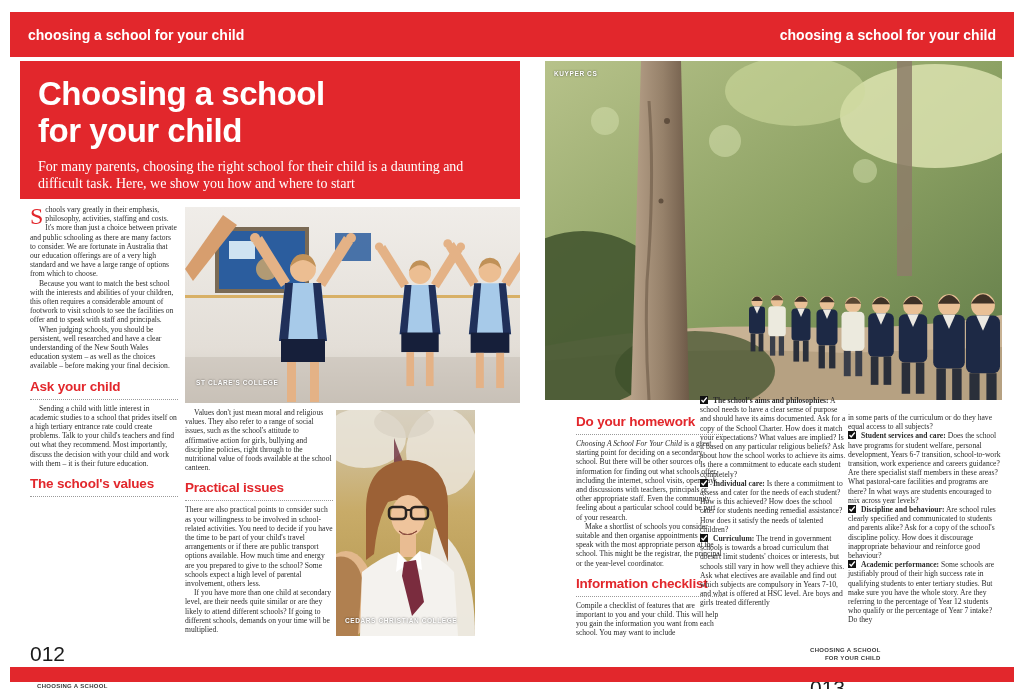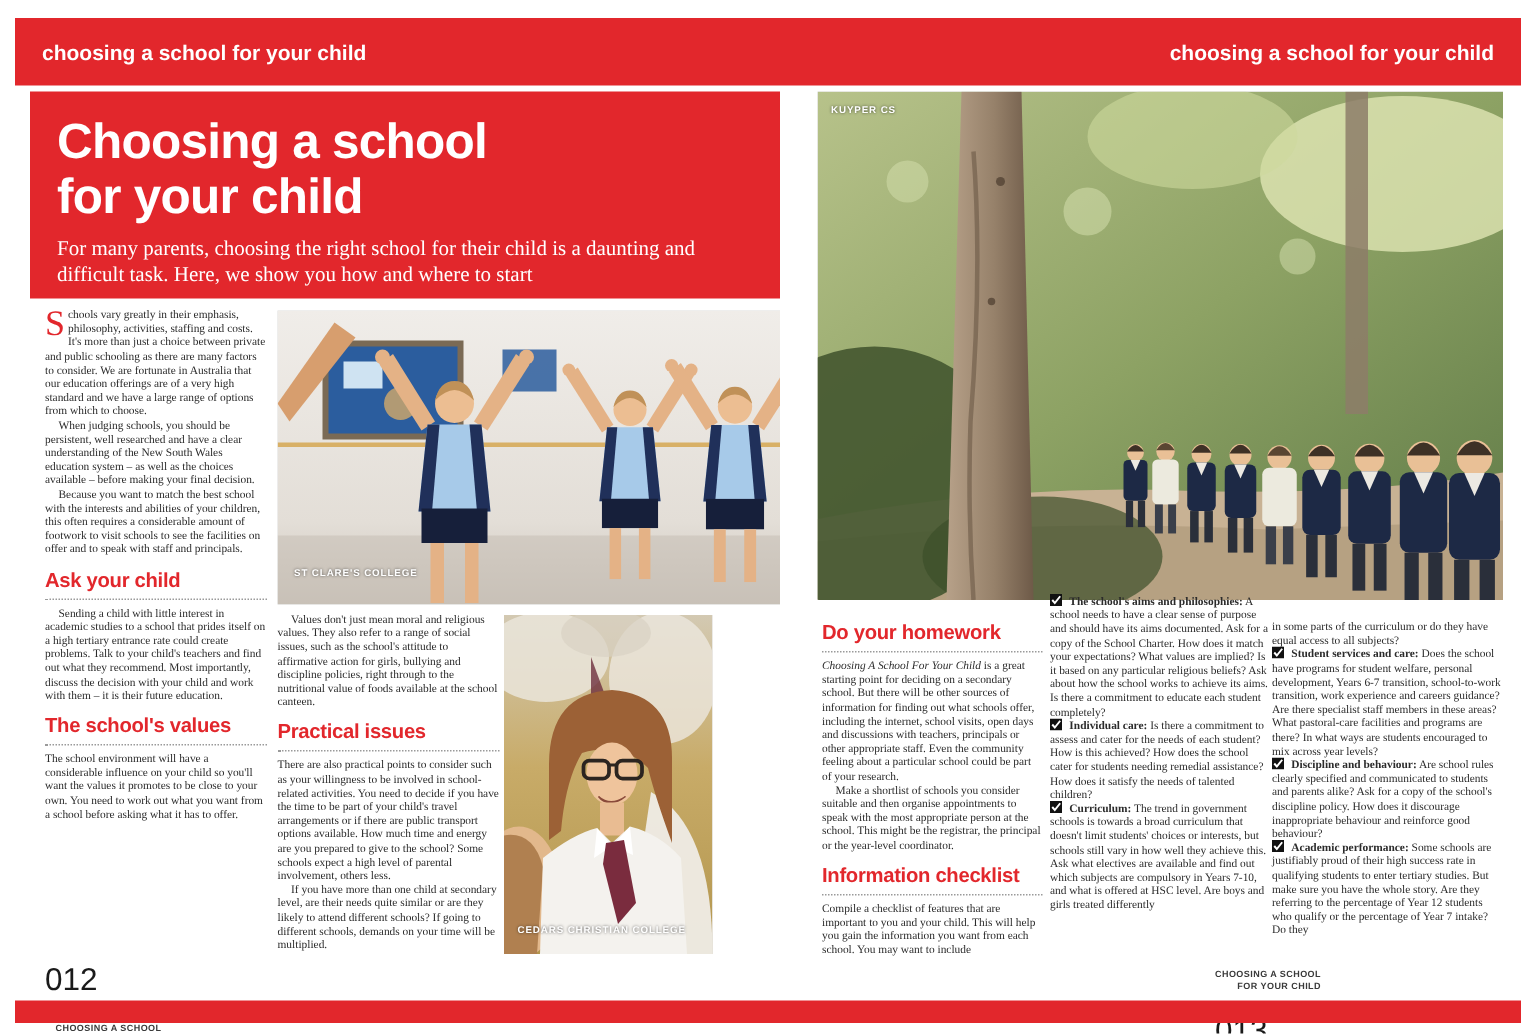--- a/index.html
+++ b/index.html
@@ -58,26 +58,25 @@
   <span>choosing a school for your child</span>
 </div>
 
 <div class="abs titleblock">
   <h1><span>Choosing a school</span><br><span>for your child</span></h1>
   <div class="subtitle">For many parents, choosing the right school for their child is a daunting and difficult task. Here, we show you how and where to start</div>
 </div>
 
 <div class="abs col" style="left:30px;top:205px;width:148px;">
   <p><span class="dropcap">S</span><span>chools vary greatly in their emphasis, philosophy, activities, staffing and costs. It's more than just a choice between private and public schooling as there are many factors to consider. We are fortunate in Australia that our education offerings are of a very high standard and we have a large range of options from which to choose.</span></p>
+  <p class="ind">Because you want to match the best school with the interests and abilities of your children, this often requires a considerable amount of footwork to visit schools to see the facilities on offer and to speak with staff and principals.</p>
   <p class="ind">When judging schools, you should be persistent, well researched and have a clear understanding of the New South Wales education system – as well as the choices available – before making your final decision.</p>
-  <p class="ind">Because you want to match the best school with the interests and abilities of your children, this often requires a considerable amount of footwork to visit schools to see the facilities on offer and to speak with staff and principals.</p>
   <h2 class="sec">Ask your child</h2>
   <p class="ind">Sending a child with little interest in academic studies to a school that prides itself on a high tertiary entrance rate could create problems. Talk to your child's teachers and find out what they recommend. Most importantly, discuss the decision with your child and work with them – it is their future education.</p>
   <h2 class="sec">The school's values</h2>
-  <p>The school environment will have a considerable influence on your child so you'll want the values it promotes to be close to your own. You need to work out what you want from a school before asking what it has to offer.</p>
 </div>
 
 <div class="abs photo" style="left:185px;top:207px;width:335px;height:196px;">
   <svg viewBox="0 0 335 196" preserveAspectRatio="none">
     <defs>
       <linearGradient id="p1bg" x1="0" y1="0" x2="0" y2="1">
         <stop offset="0" stop-color="#f0ede9"></stop>
           <stop offset="0.72" stop-color="#e3ded7"></stop>
           <stop offset="1" stop-color="#cdc6bd"></stop>
       </linearGradient>
@@ -206,21 +205,21 @@
     <use href="#stud" transform="translate(282,278) scale(1.05)"></use>
     <use href="#studw" transform="translate(308,283) scale(1.15)"></use>
     <use href="#stud" transform="translate(336,288) scale(1.28)"></use>
     <use href="#stud" transform="translate(368,293) scale(1.42)"></use>
     <use href="#stud" transform="translate(404,298) scale(1.58)"></use>
     <use href="#stud" transform="translate(438,302) scale(1.7)"></use>
   </svg>
   <span class="caption" style="left:9px;top:9px;">KUYPER CS</span>
 </div>
 
-<div class="abs col" style="left:548px;top:415px;width:147px;">
+<div class="abs col" style="left:576px;top:415px;width:147px;">
   <h2 class="sec first">Do your homework</h2>
   <p><span class="ital">Choosing A School For Your Child</span> <span>is a great starting point for deciding on a secondary school. But there will be other sources of information for finding out what schools offer, including the internet, school visits, open days and discussions with teachers, principals or other appropriate staff. Even the community feeling about a particular school could be part of your research.</span></p>
   <p class="ind">Make a shortlist of schools you consider suitable and then organise appointments to speak with the most appropriate person at the school. This might be the registrar, the principal or the year-level coordinator.</p>
   <h2 class="sec">Information checklist</h2>
   <p>Compile a checklist of features that are important to you and your child. This will help you gain the information you want from each school. You may want to include</p>
 </div>
 
 <div class="abs col" style="left:700px;top:396px;width:146px;">
   <p class="check">
     <svg class="cbx" width="8" height="8" viewBox="0 0 8 8">

